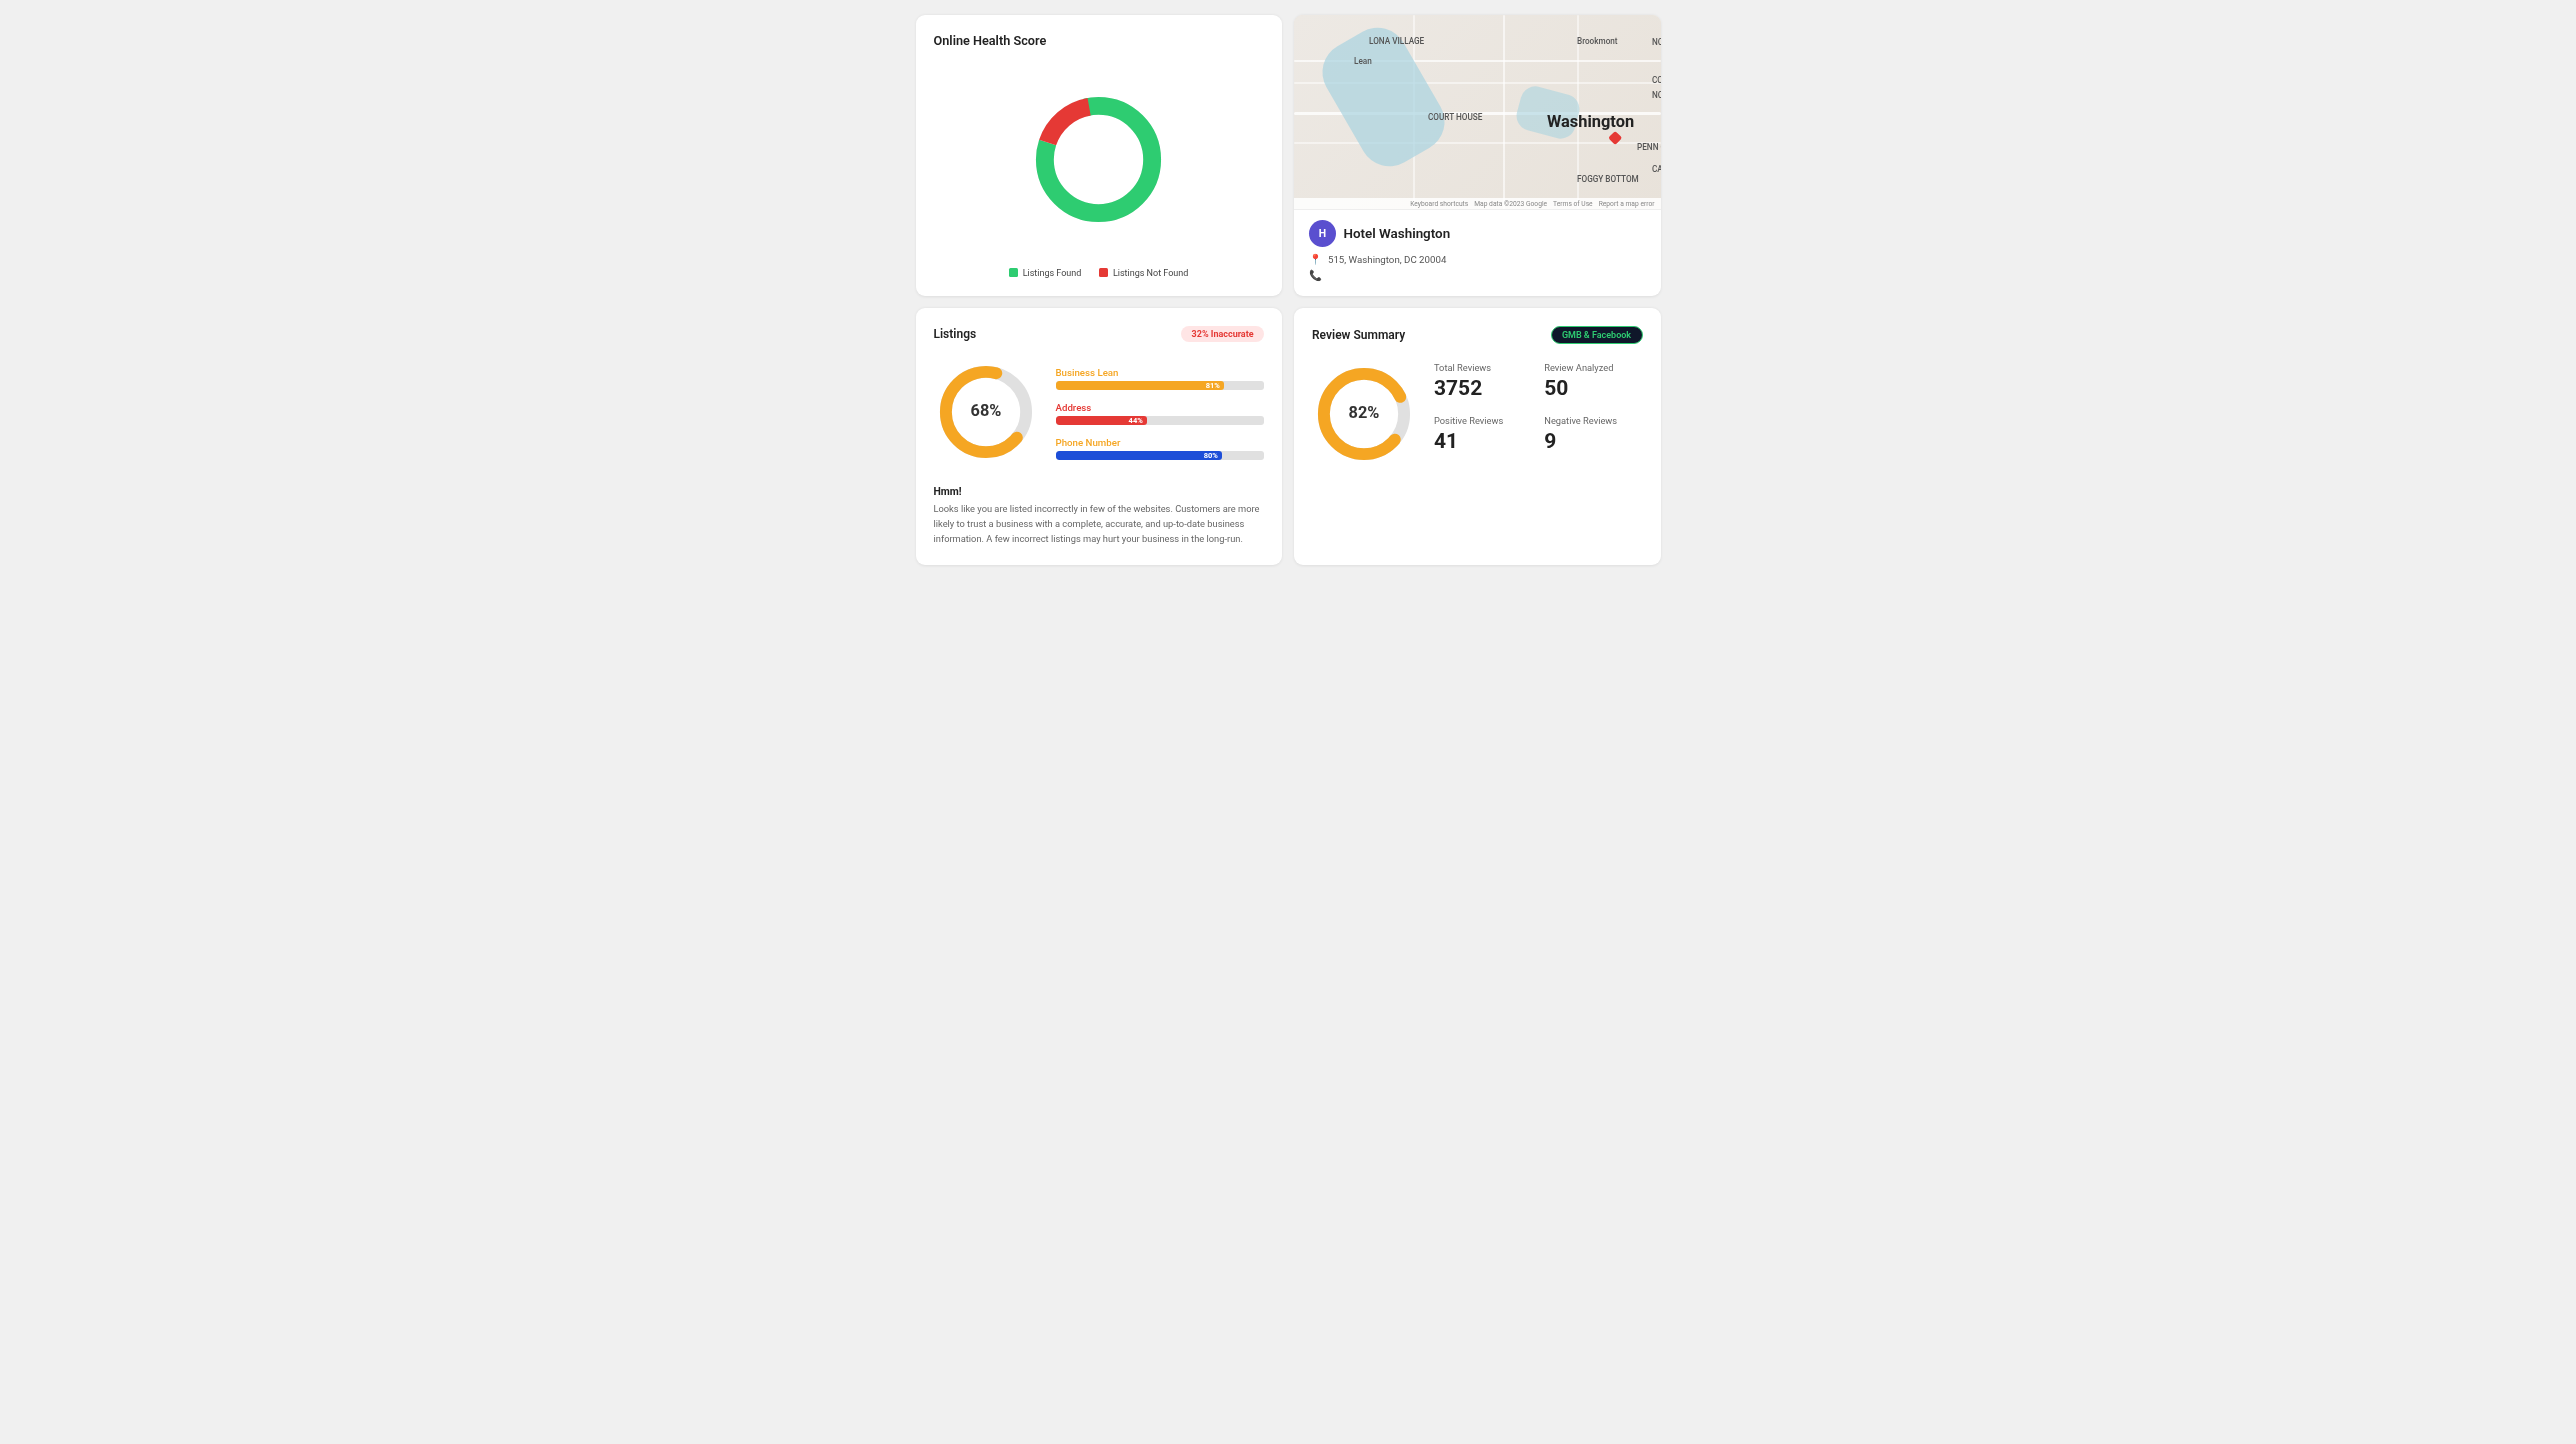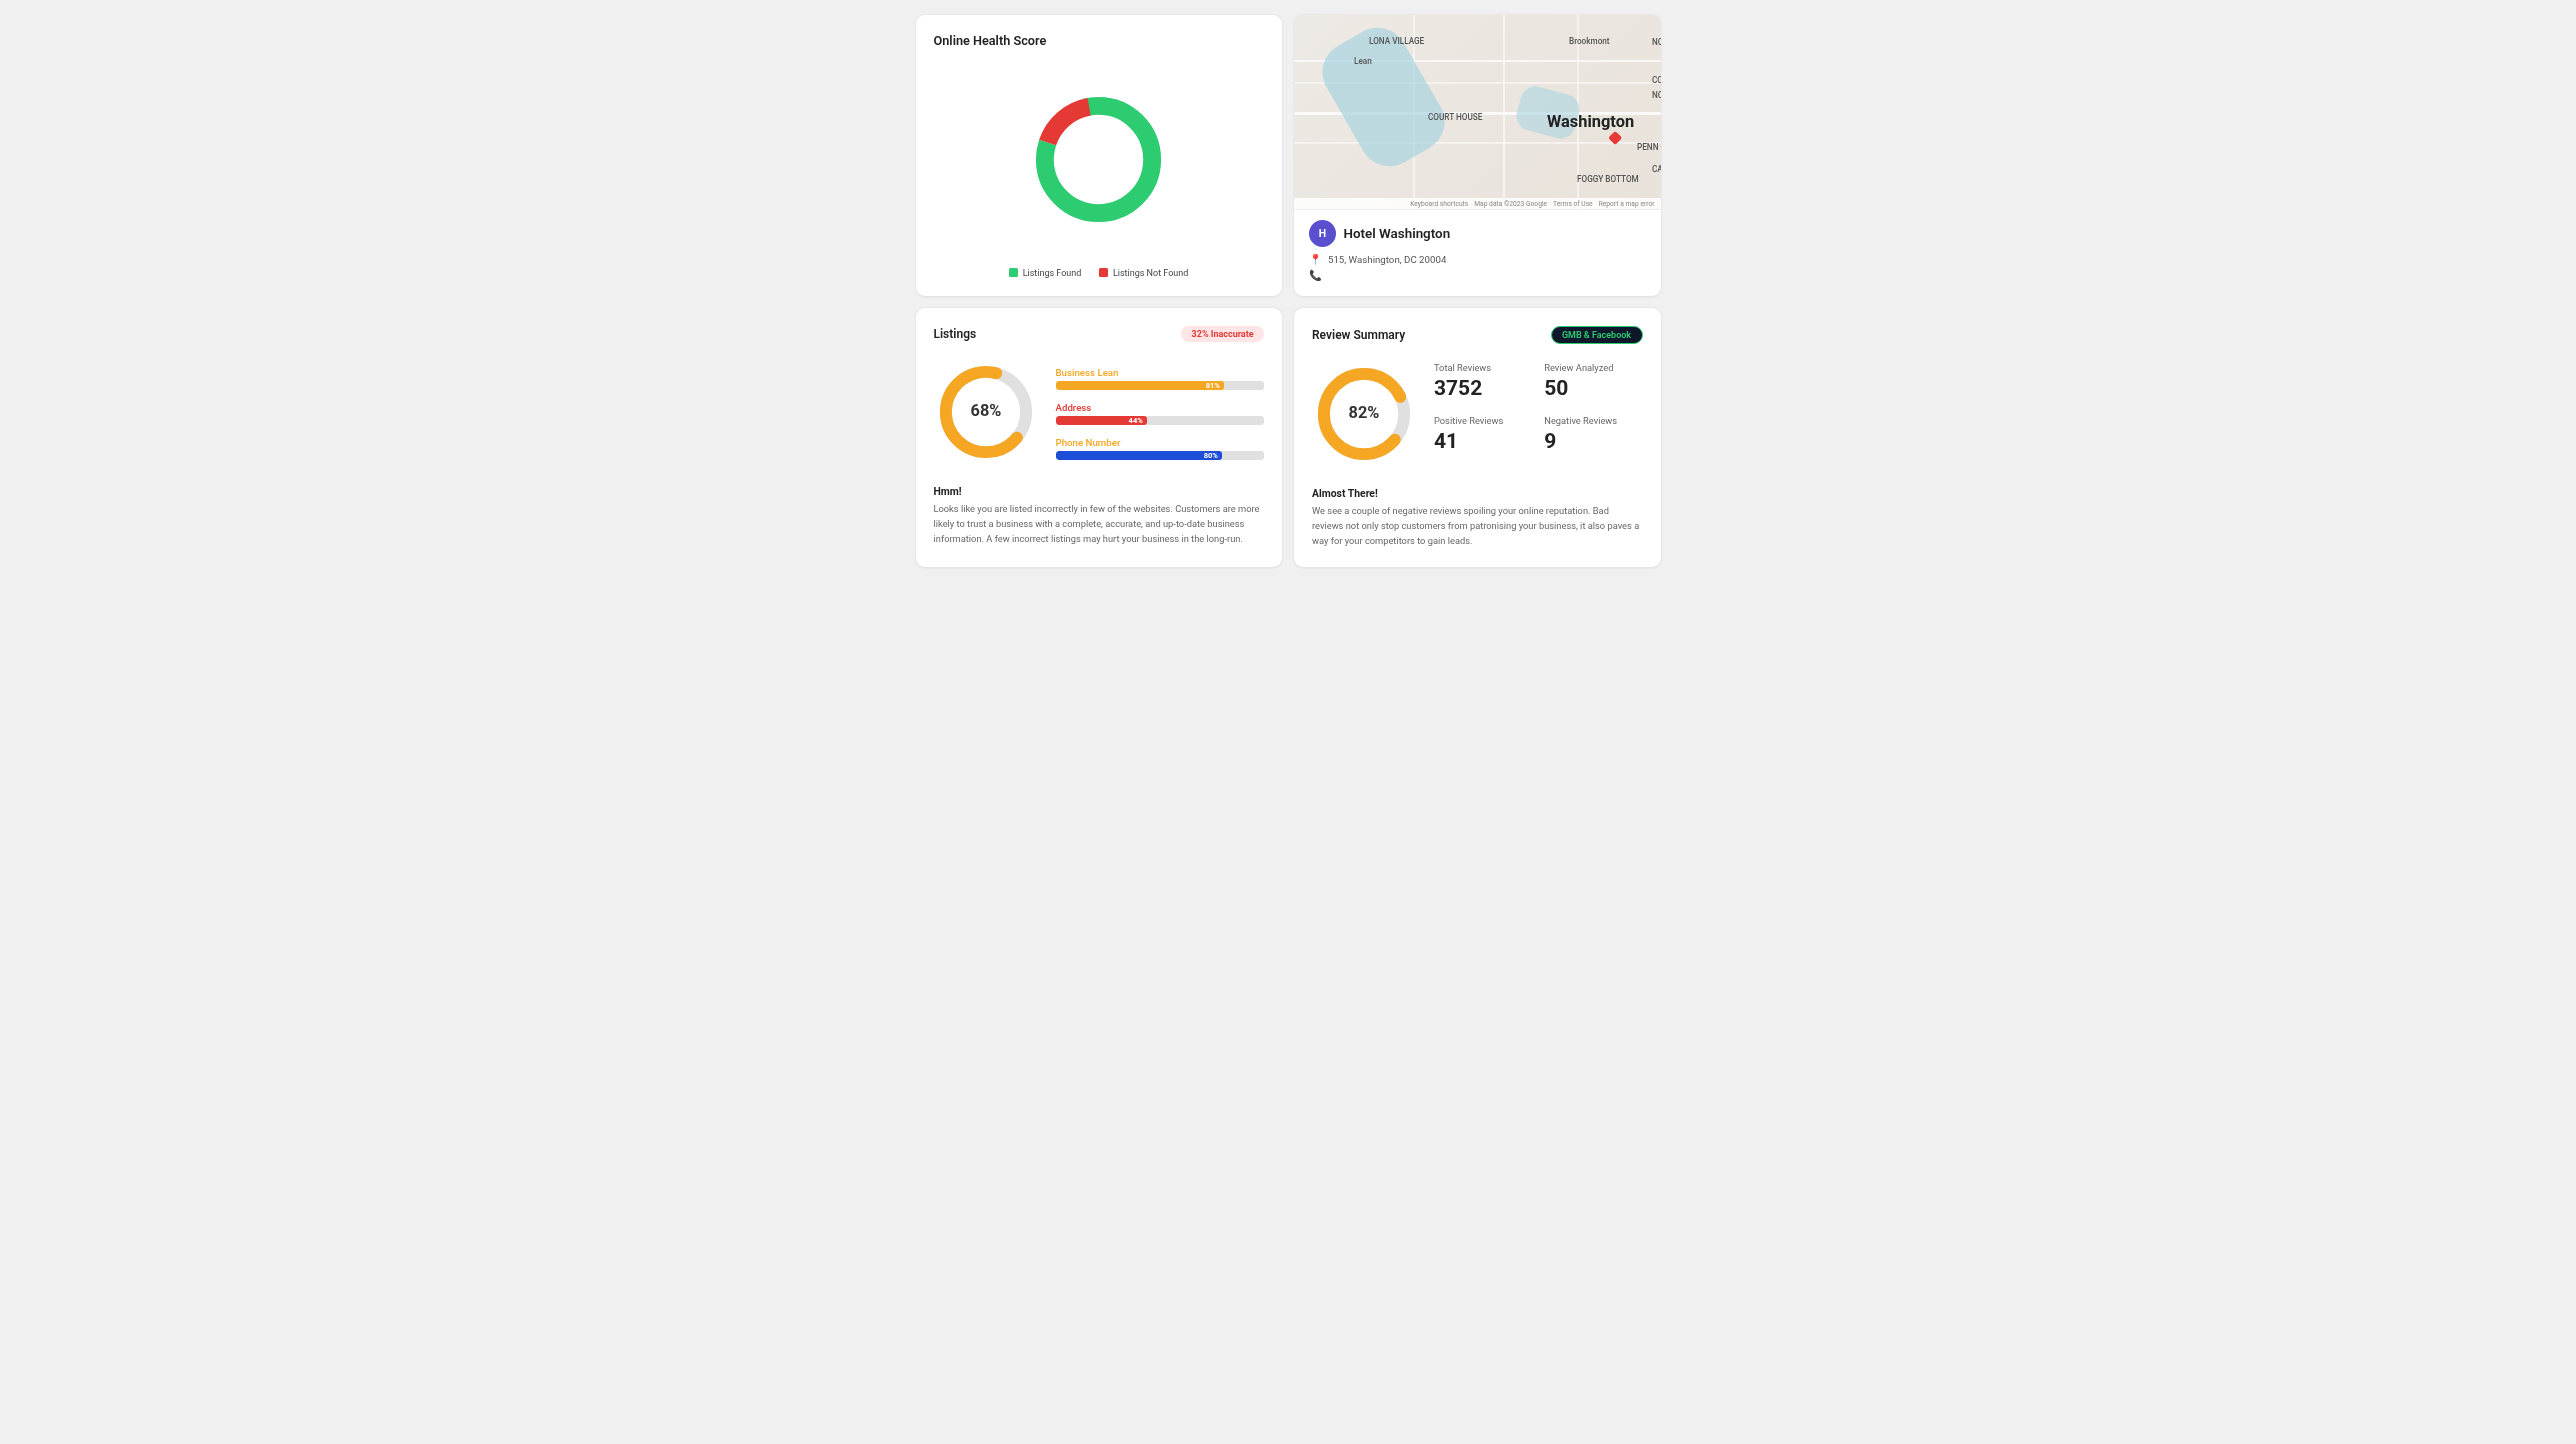--- a/index.html
+++ b/index.html
@@ -312,21 +312,21 @@
       <div class="map-road" style="top:67px;left:0;width:100%;height:1.5px;opacity:0.5;"></div>
       <div class="map-road" style="top:97px;left:0;width:100%;height:3px;opacity:0.8;"></div>
       <div class="map-road" style="top:127px;left:0;width:100%;height:1.5px;opacity:0.5;"></div>
       <div class="map-road" style="top:0;left:119px;width:1.5px;height:100%;opacity:0.5;"></div>
       <div class="map-road" style="top:0;left:209px;width:2.2px;height:100%;opacity:0.6;"></div>
       <div class="map-road" style="top:0;left:283px;width:1.5px;height:100%;opacity:0.5;"></div>
 
       <div class="map-water" style="top:15px;left:45px;width:89px;height:134px;transform:rotate(-30deg);opacity:0.7;border-radius:30px;"></div>
       <div class="map-water" style="top:75px;left:224px;width:60px;height:45px;transform:rotate(15deg);opacity:0.6;border-radius:15px;"></div>
 
-      <div class="map-label" style="top:21px;left:275px;text-align:right;">Brookmont</div>
+      <div class="map-label" style="top:21px;left:283px;text-align:right;">Brookmont</div>
 
       <div class="map-label" style="top:21px;left:75px;">LONA VILLAGE</div>
       <div class="map-label" style="top:41px;left:60px;">Lean</div>
       <div class="map-label" style="top:60px;left:358px;">COLUMBIA HEIGHTS</div>
       <div class="map-label" style="top:22.4px;left:358px;">NORTHWEST WASHINGTON</div>
       <div class="map-label" style="top:75px;left:358px;">NORTHEAST WASHINGTON</div>
       <div class="map-label" style="top:97px;left:134px;">COURT HOUSE</div>
       <div class="map-label big" style="top:97px;left:253px;">Washington</div>
       <div class="map-label" style="top:127px;left:283px;margin-top:32px;">FOGGY BOTTOM</div>
       <div class="map-label" style="top:127px;left:343px;">PENN QUARTER</div>
@@ -435,20 +435,16 @@
         <div class="stat-item">
           <div class="stat-label">Positive Reviews</div>
           <div class="stat-value">41</div>
         </div>
         <div class="stat-item">
           <div class="stat-label">Negative Reviews</div>
           <div class="stat-value">9</div>
         </div>
       </div>
     </div>
-    <div class="card-message">
-      <div class="msg-title">Almost There!</div>
-      <div class="msg-body">We see a couple of negative reviews spoiling your online reputation. Bad reviews not only stop customers from patronising your business, it also paves a way for your competitors to gain leads.</div>
-    </div>
   </div>
 
 </div>
 
 
 </body></html>

